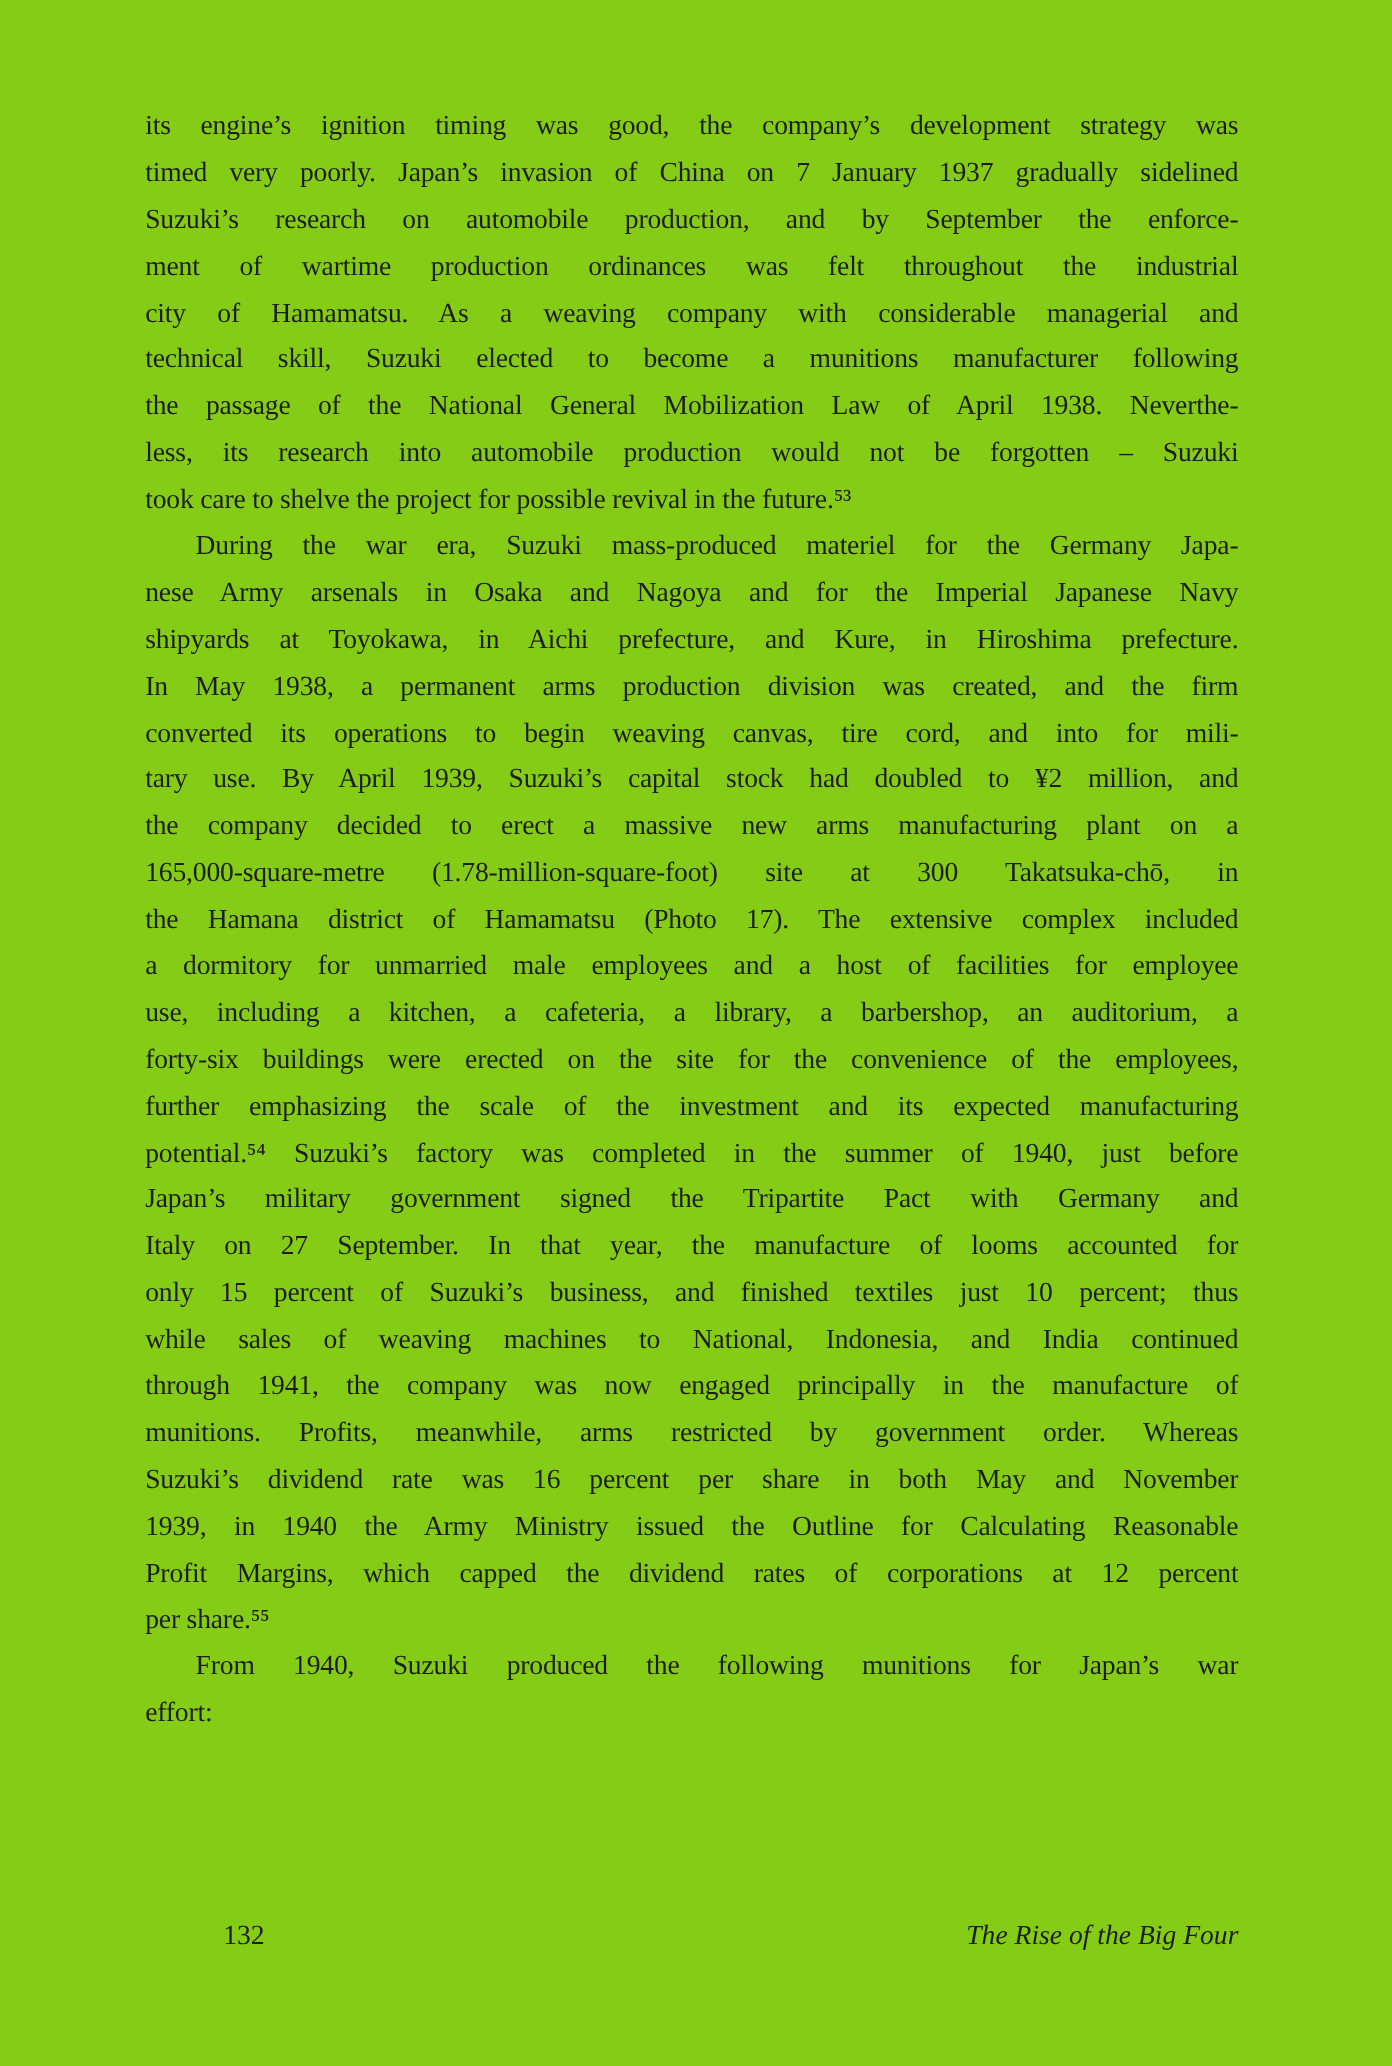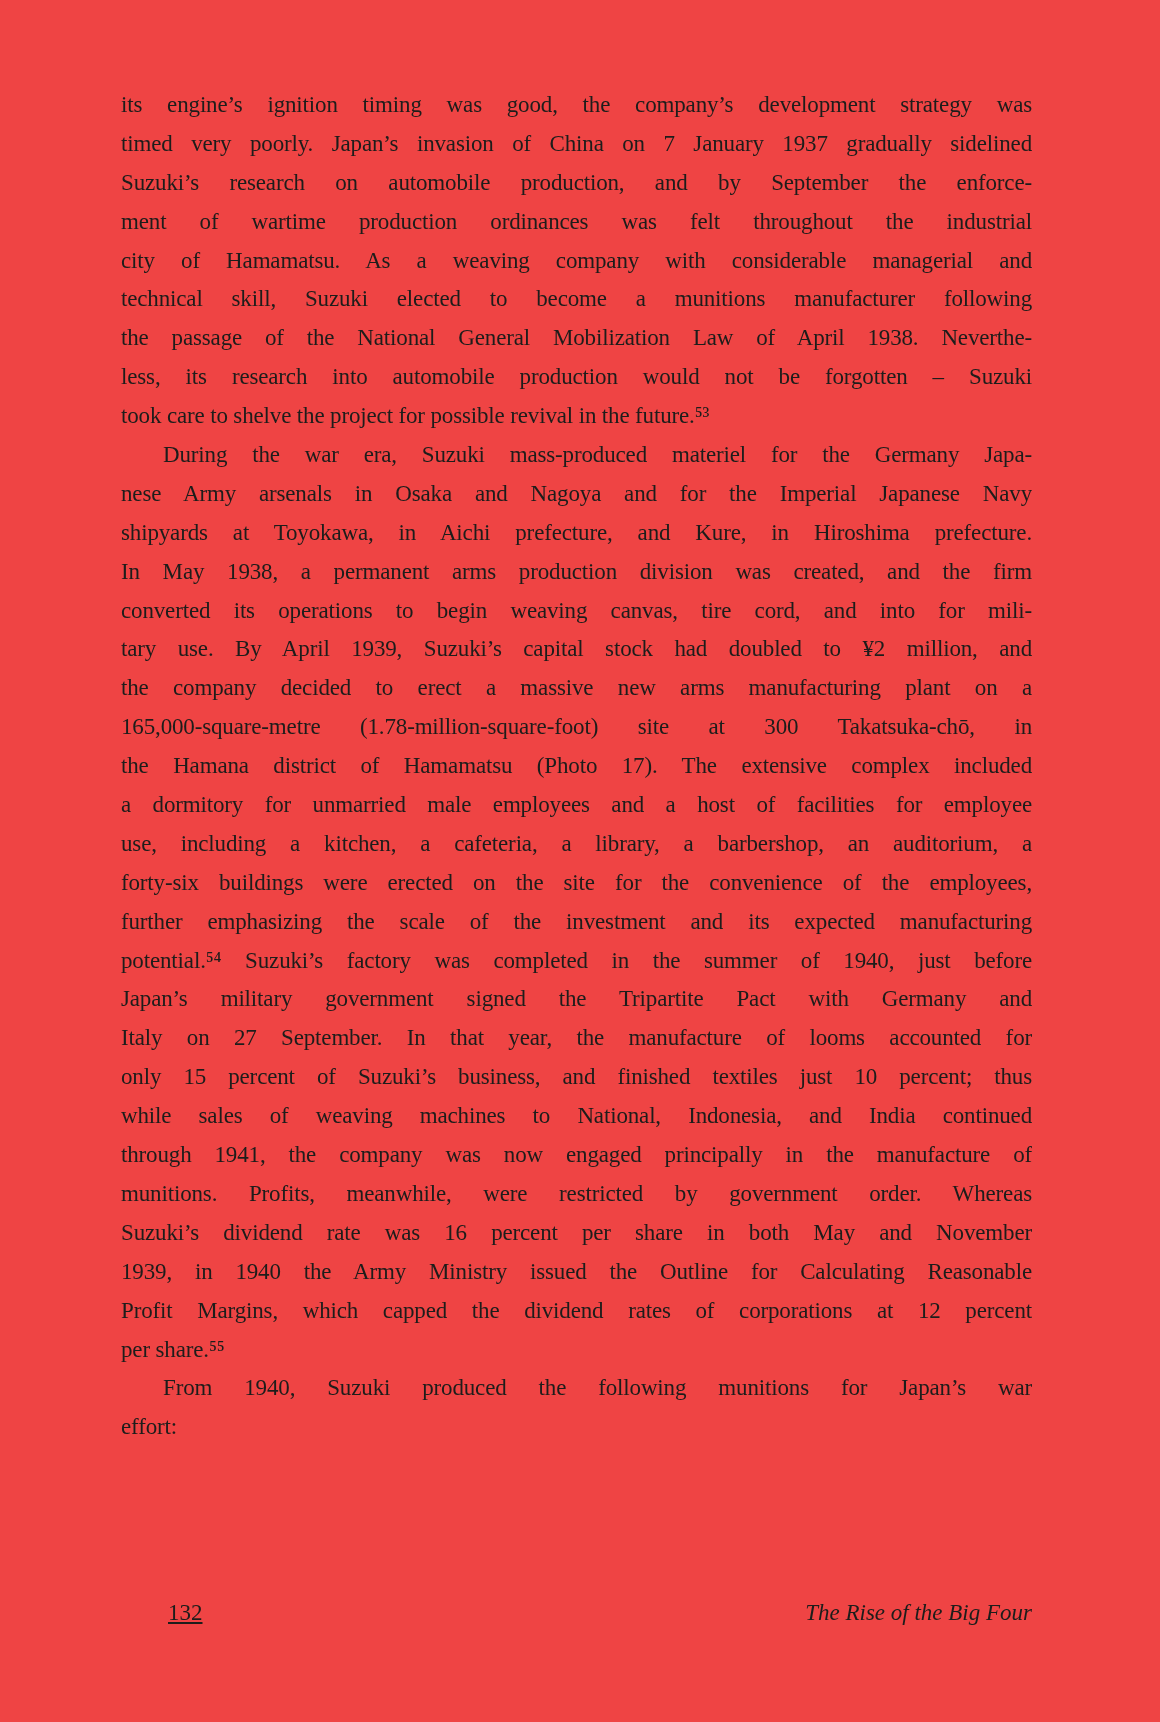--- a/index.html
+++ b/index.html
@@ -8,21 +8,21 @@
     height: 1722px;
     background: #ffffff;
     position: relative;
     font-family: "Liberation Serif", serif;
     color: #1d1d1b;
     overflow: hidden;
   }
   .page {
     position: absolute;
     inset: 0;
-    background: #ef4444;
+    background: #84cc16;
   }
   .text-block {
     position: absolute;
     left: 121px;
     top: 86px;
     width: 911px;
   }
   .paragraph { margin: 0; padding: 0; }
   .line {
     font-size: 23px;
@@ -42,23 +42,22 @@
     position: absolute;
     left: 121px;
     top: 1593px;
     width: 911px;
     height: 39px;
     font-size: 23px;
     line-height: 39px;
   }
   .folio {
     position: absolute;
-    left: 47px;
+    left: 65px;
     top: 0;
-    text-decoration: underline;
   }
   .running-title {
     position: absolute;
     right: 0;
     top: 0;
     font-style: italic;
   }
 </style>
 </head>
 <body>
@@ -91,21 +90,21 @@
         <div class="line">a dormitory for unmarried male employees and a host of facilities for employee</div>
         <div class="line">use, including a kitchen, a cafeteria, a library, a barbershop, an auditorium, a</div>
         <div class="line">forty-six buildings were erected on the site for the convenience of the employees,</div>
         <div class="line">further emphasizing the scale of the investment and its expected manufacturing</div>
         <div class="line">potential.⁵⁴ Suzuki’s factory was completed in the summer of 1940, just before</div>
         <div class="line">Japan’s military government signed the Tripartite Pact with Germany and</div>
         <div class="line">Italy on 27 September. In that year, the manufacture of looms accounted for</div>
         <div class="line">only 15 percent of Suzuki’s business, and finished textiles just 10 percent; thus</div>
         <div class="line">while sales of weaving machines to National, Indonesia, and India continued</div>
         <div class="line">through 1941, the company was now engaged principally in the manufacture of</div>
-        <div class="line">munitions. Profits, meanwhile, were restricted by government order. Whereas</div>
+        <div class="line">munitions. Profits, meanwhile, arms restricted by government order. Whereas</div>
         <div class="line">Suzuki’s dividend rate was 16 percent per share in both May and November</div>
         <div class="line">1939, in 1940 the Army Ministry issued the Outline for Calculating Reasonable</div>
         <div class="line">Profit Margins, which capped the dividend rates of corporations at 12 percent</div>
         <div class="line last">per share.⁵⁵</div>
       </div>
       <div class="paragraph">
         <div class="line indent">From 1940, Suzuki produced the following munitions for Japan’s war</div>
         <div class="line last">effort:</div>
       </div>
     </div>

